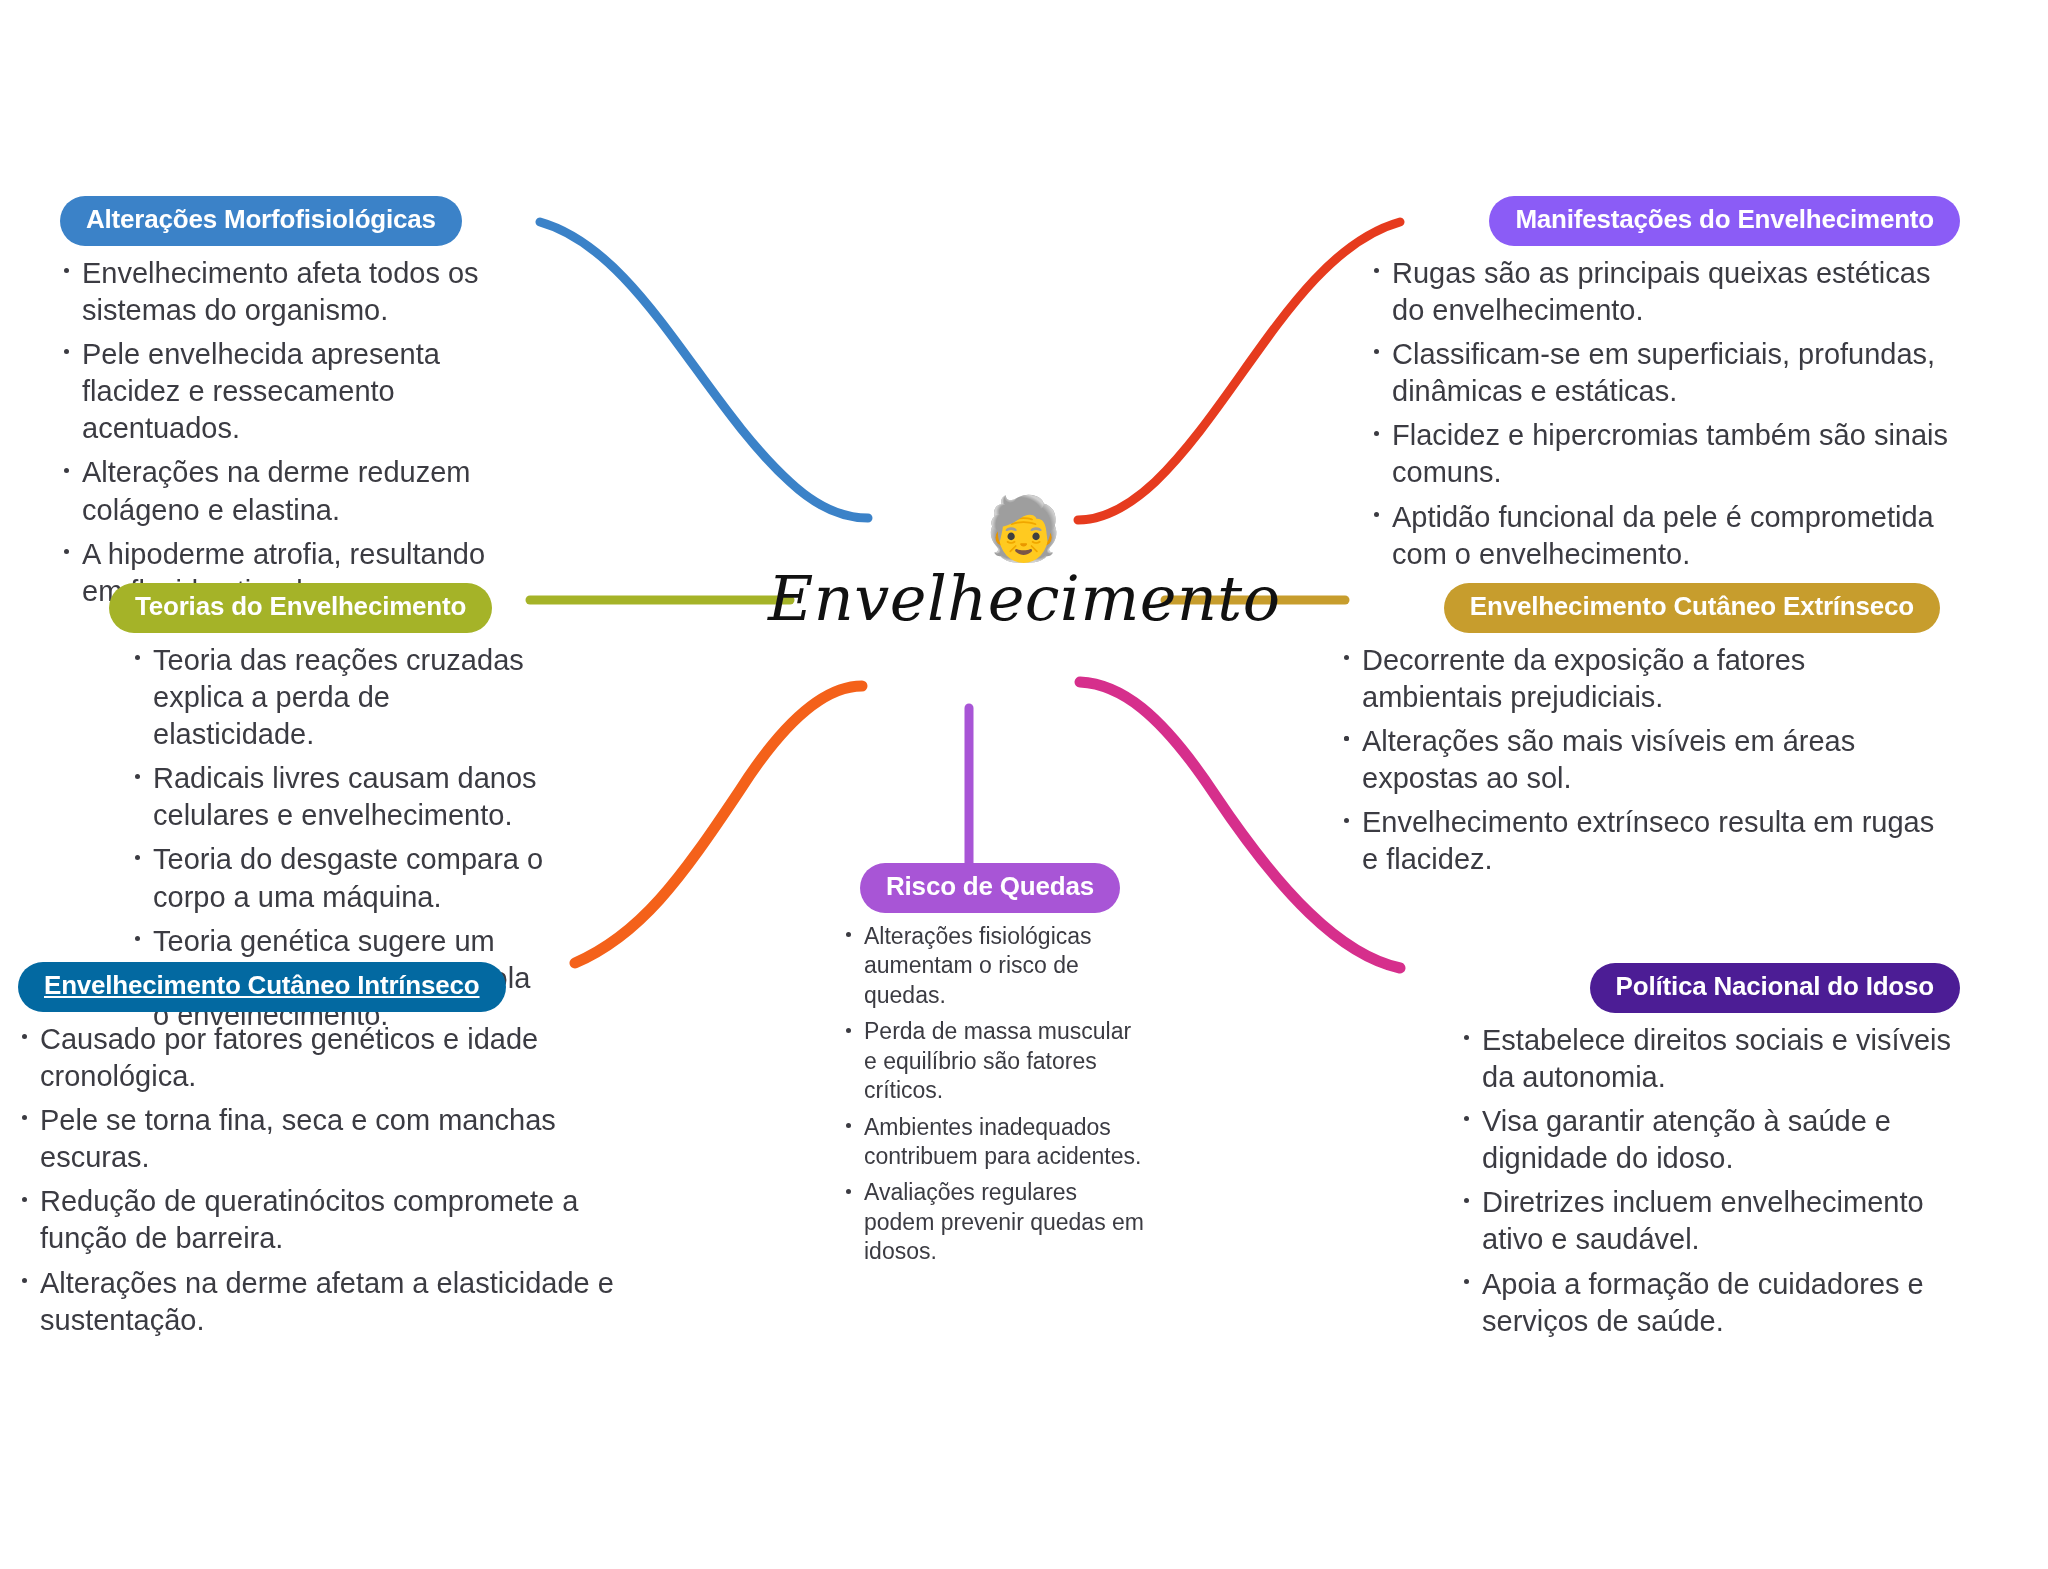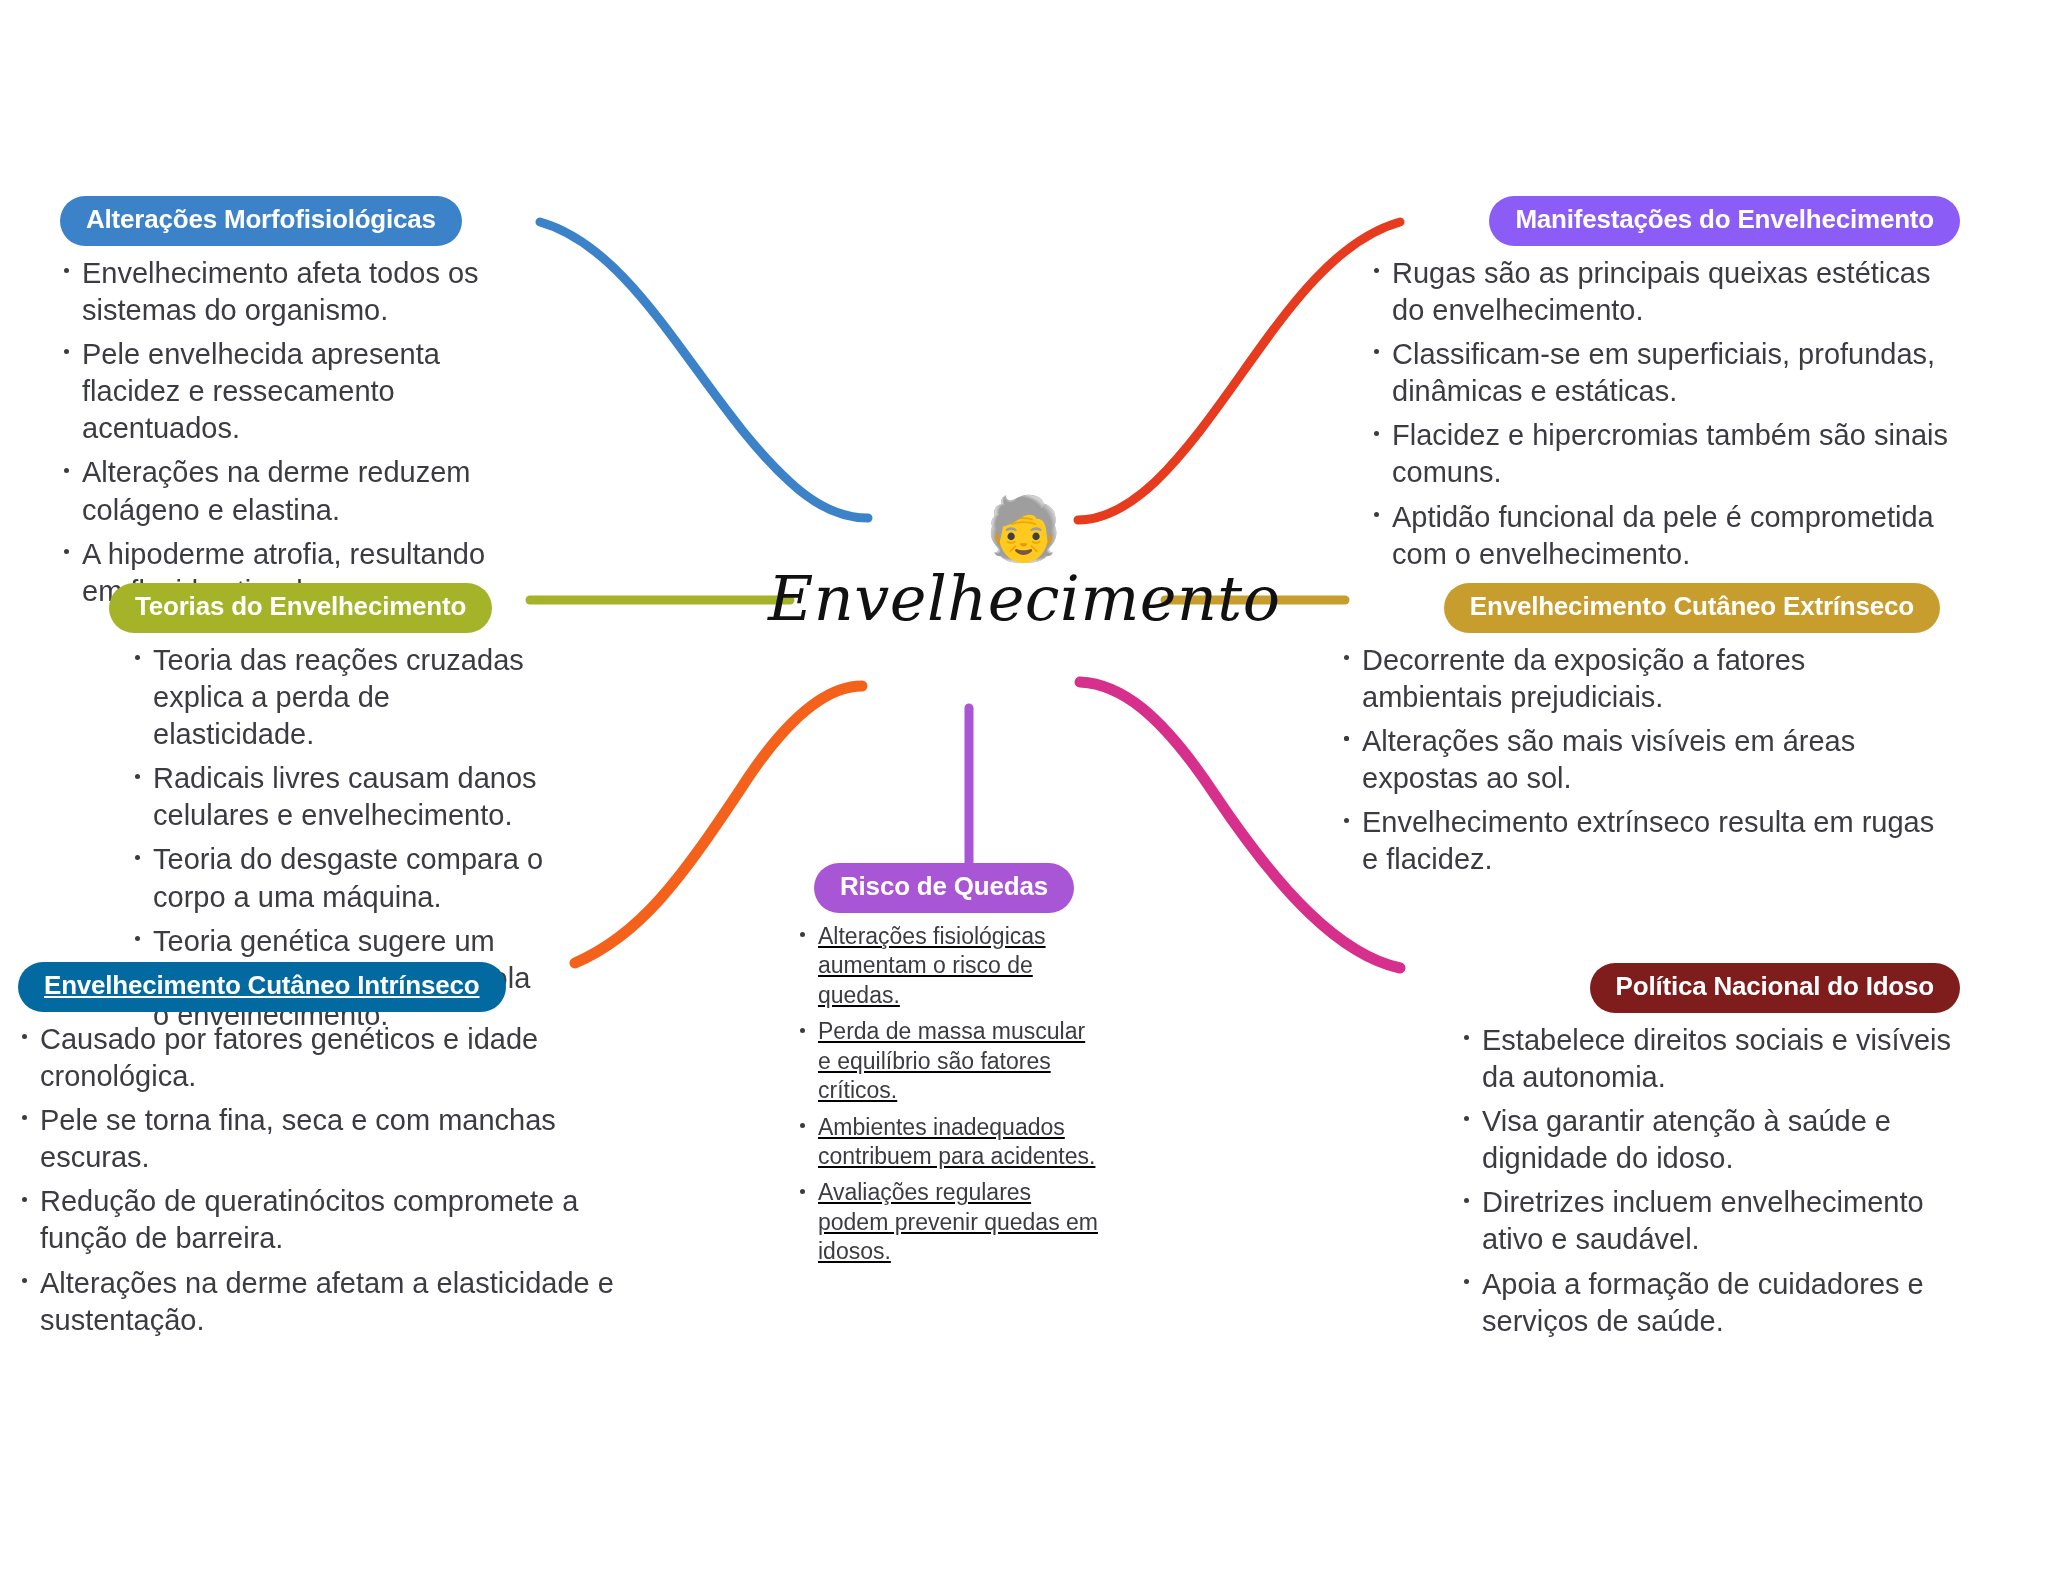--- a/index.html
+++ b/index.html
@@ -94,21 +94,21 @@
     border-radius: 50%;
     background: #3b3b42;
   }
 
   
   #branch-morfo      { left: 60px;   top: 196px;  width: 470px; }
   #branch-manifest   { left: 1370px; top: 196px;  width: 590px; }
   #branch-teorias    { left: 109px;   top: 583px;  width: 440px; }
   #branch-extrinseco { left: 1340px; top: 583px;  width: 600px; }
   #branch-intrinseco { left: 18px;   top: 962px;  width: 600px; }
-  #branch-quedas     { left: 784px;  top: 863px;  width: 320px; text-decoration: underline; }
+  #branch-quedas     { left: 830px;  top: 863px;  width: 320px; }
   #branch-politica   { left: 1400px; top: 963px;  width: 560px; }
 
   #branch-quedas ul.bullets li { font-size: 23px; }
 </style>
 </head>
 <body>
 
 <div id="canvas">
 
   <svg id="connectors" viewBox="0 0 2048 1569" width="2048" height="1569" fill="none">
@@ -193,21 +193,21 @@
     <ul class="bullets" style="margin-left: 12px;">
       <li><span class="dot"></span><span>Alterações fisiológicas aumentam o risco de quedas.</span></li>
       <li><span class="dot"></span><span>Perda de massa muscular e equilíbrio são fatores críticos.</span></li>
       <li><span class="dot"></span><span>Ambientes inadequados contribuem para acidentes.</span></li>
       <li><span class="dot"></span><span>Avaliações regulares podem prevenir quedas em idosos.</span></li>
     </ul>
   </div>
 
   <div class="branch" id="branch-politica">
     <span class="pill-wrap align-right">
-      <span class="pill" style="background-color: #7f1d1d;">Política Nacional do Idoso</span>
+      <span class="pill" style="background-color: #4c1d95;">Política Nacional do Idoso</span>
     </span>
     <ul class="bullets" style="margin-left: 60px;">
       <li><span class="dot"></span><span>Estabelece direitos sociais e visíveis da autonomia.</span></li>
       <li><span class="dot"></span><span>Visa garantir atenção à saúde e dignidade do idoso.</span></li>
       <li><span class="dot"></span><span>Diretrizes incluem envelhecimento ativo e saudável.</span></li>
       <li><span class="dot"></span><span>Apoia a formação de cuidadores e serviços de saúde.</span></li>
     </ul>
   </div>
 
 </div>

